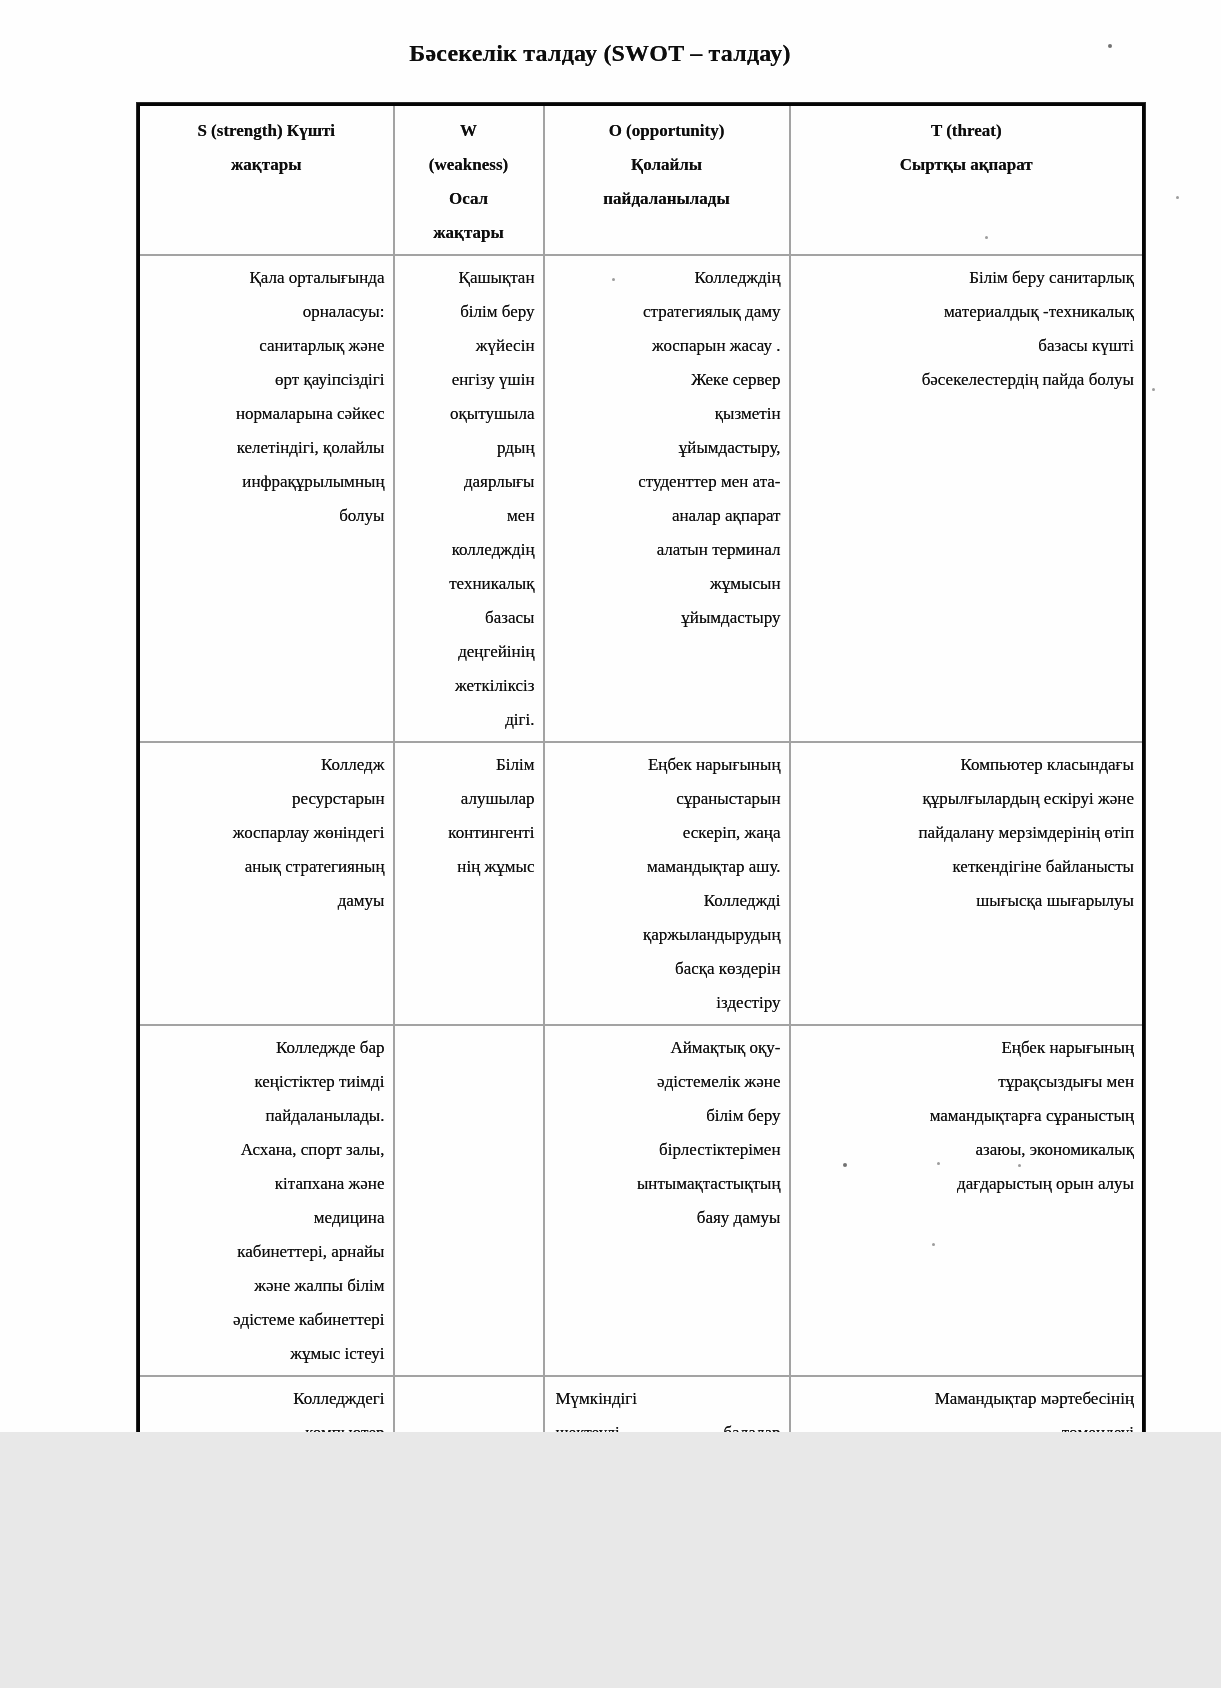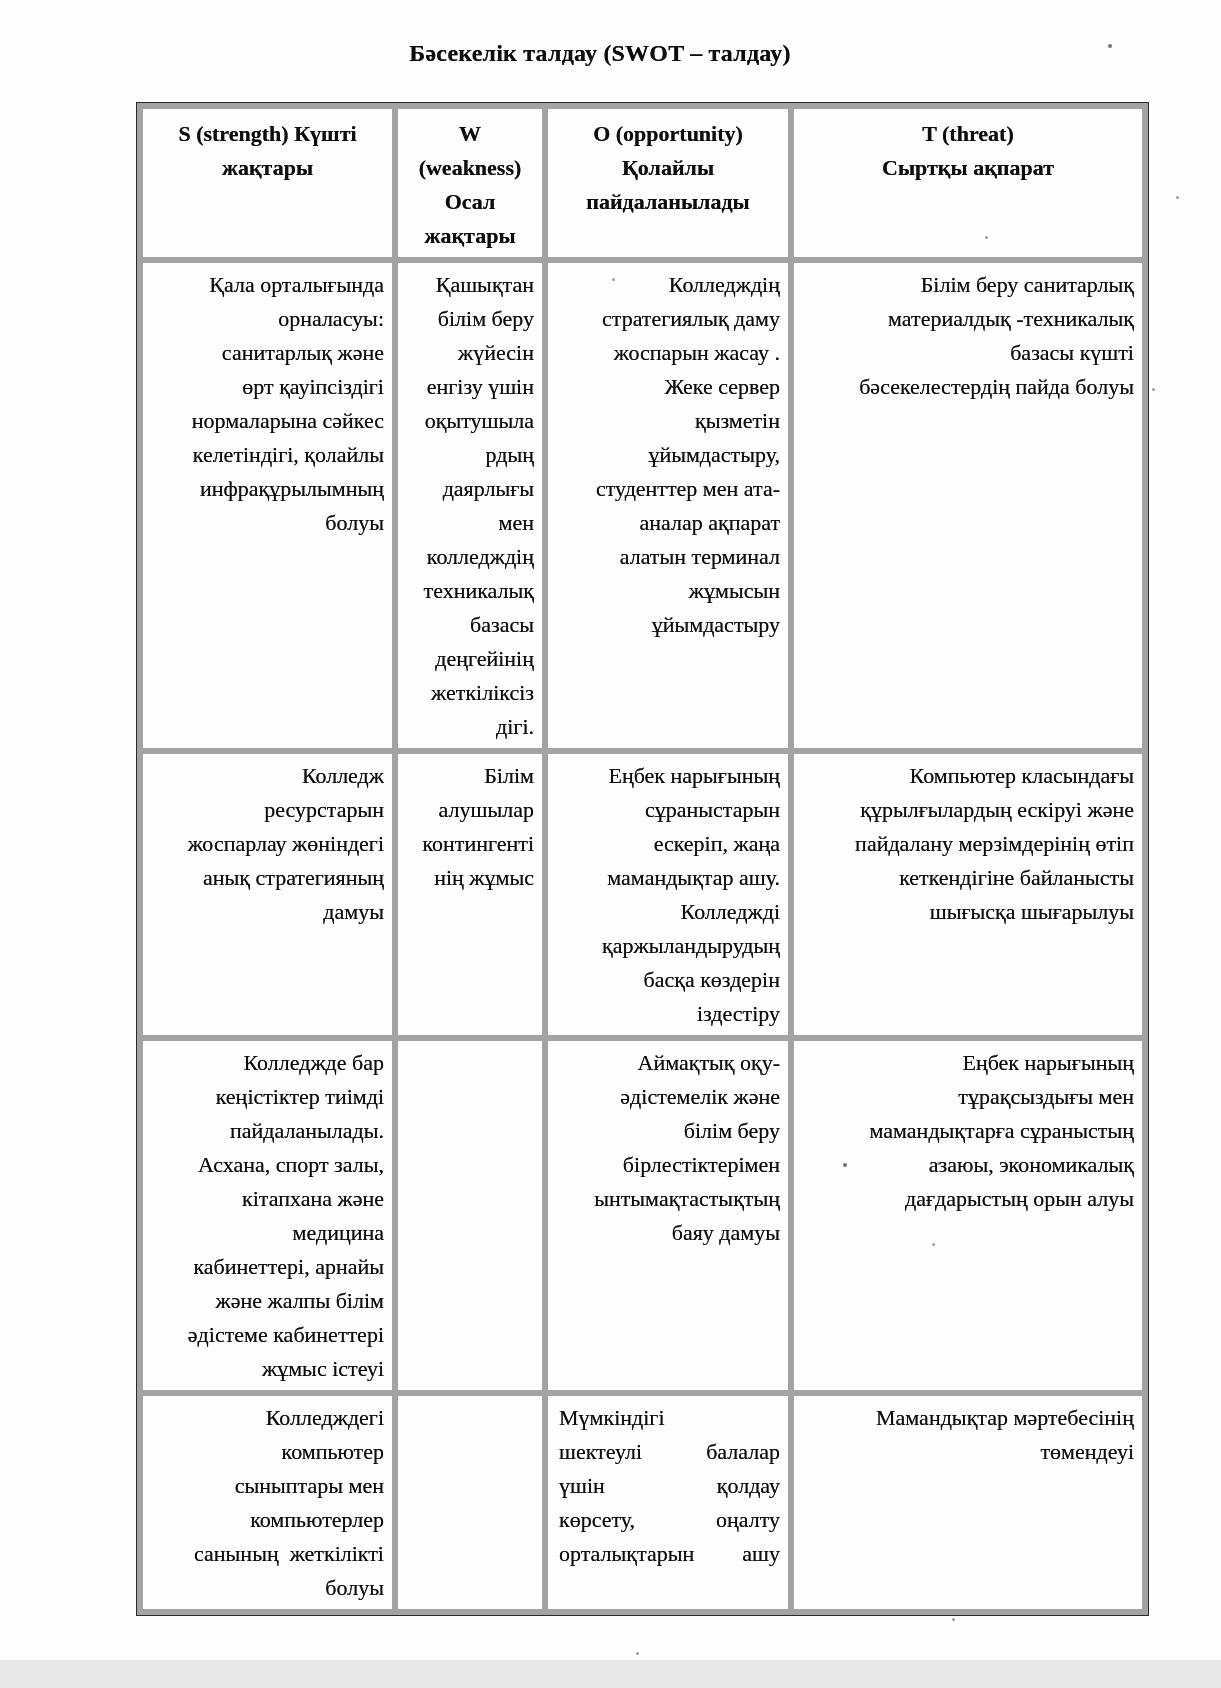--- a/index.html
+++ b/index.html
@@ -1,18 +1,18 @@
 <!DOCTYPE html>
 <html><head>
 <meta charset="utf-8">
 <style>
   html,body{margin:0;padding:0;background:#e8e8e8;}
   .page{
     position:relative;
-    width:1221px;height:1660px;
+    width:1221px;height:1432px;
     margin:0 auto;
     background:#fefefe;
     font-family:"Liberation Serif","DejaVu Serif",serif;
     color:#0d0d0d;
     overflow:hidden;
   }
   .title{
     position:absolute;
     left:0;top:40px;width:1200px;
     margin:0;
@@ -24,23 +24,23 @@
   }
   table.swot{
     position:absolute;
     left:137px;top:103px;
     width:1005px;
     border-collapse:collapse;
     table-layout:fixed;
     background:transparent;
   }
   table.swot th, table.swot td{
-    border:6px solid #a3a3a3;
+    border:2px solid #a3a3a3;
     vertical-align:top;
-    font-size:22px;
+    font-size:17px;
     line-height:34px;
     white-space:pre-line;
     text-shadow:0 0 .5px rgba(0,0,0,.7);
     overflow:hidden;
   }
   table.swot{border:3px solid #050505;outline:1px solid #2a2a2a;}
   table.swot th{
     font-weight:bold;
     text-align:center;
     padding:8px 6px 4px 6px;

